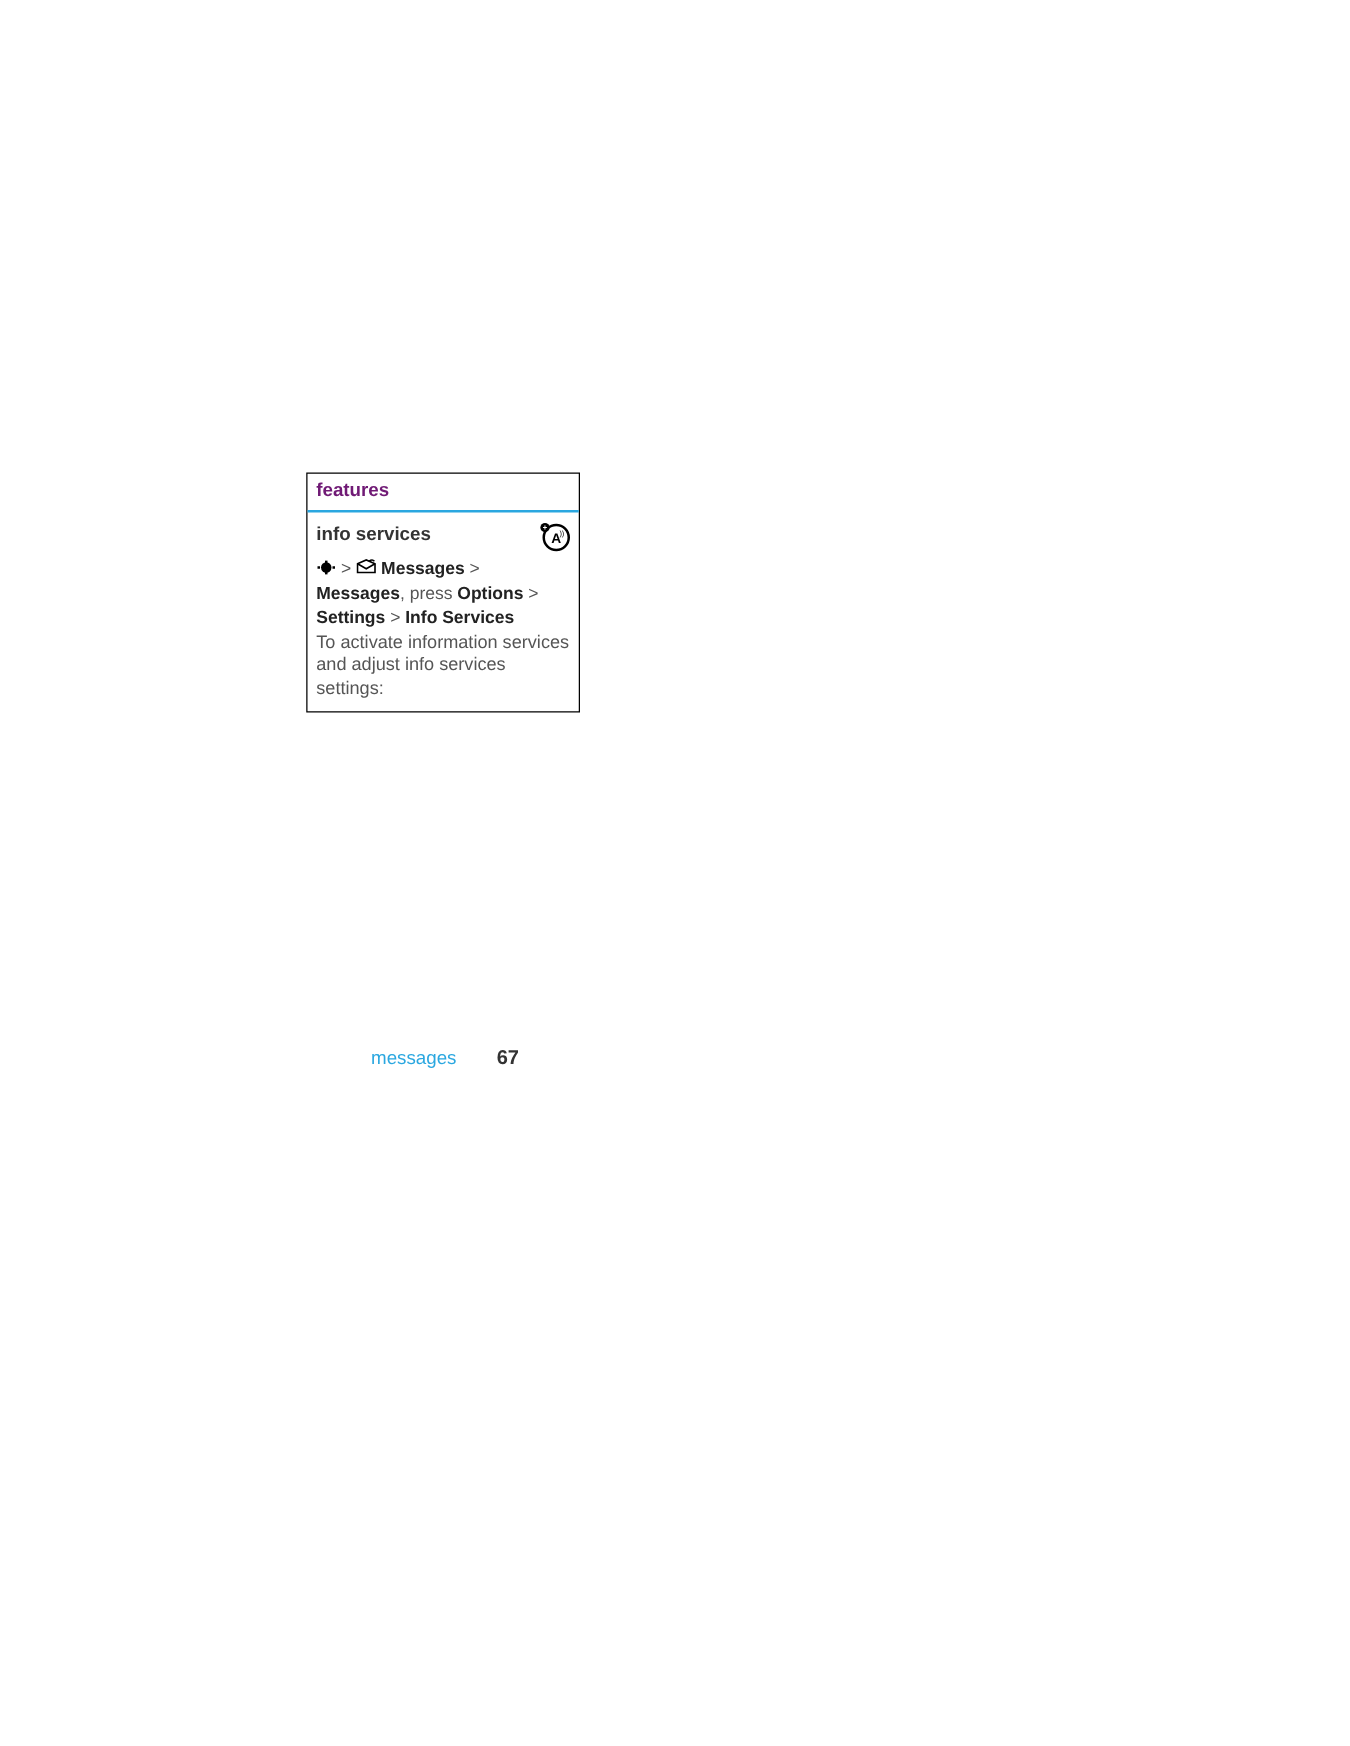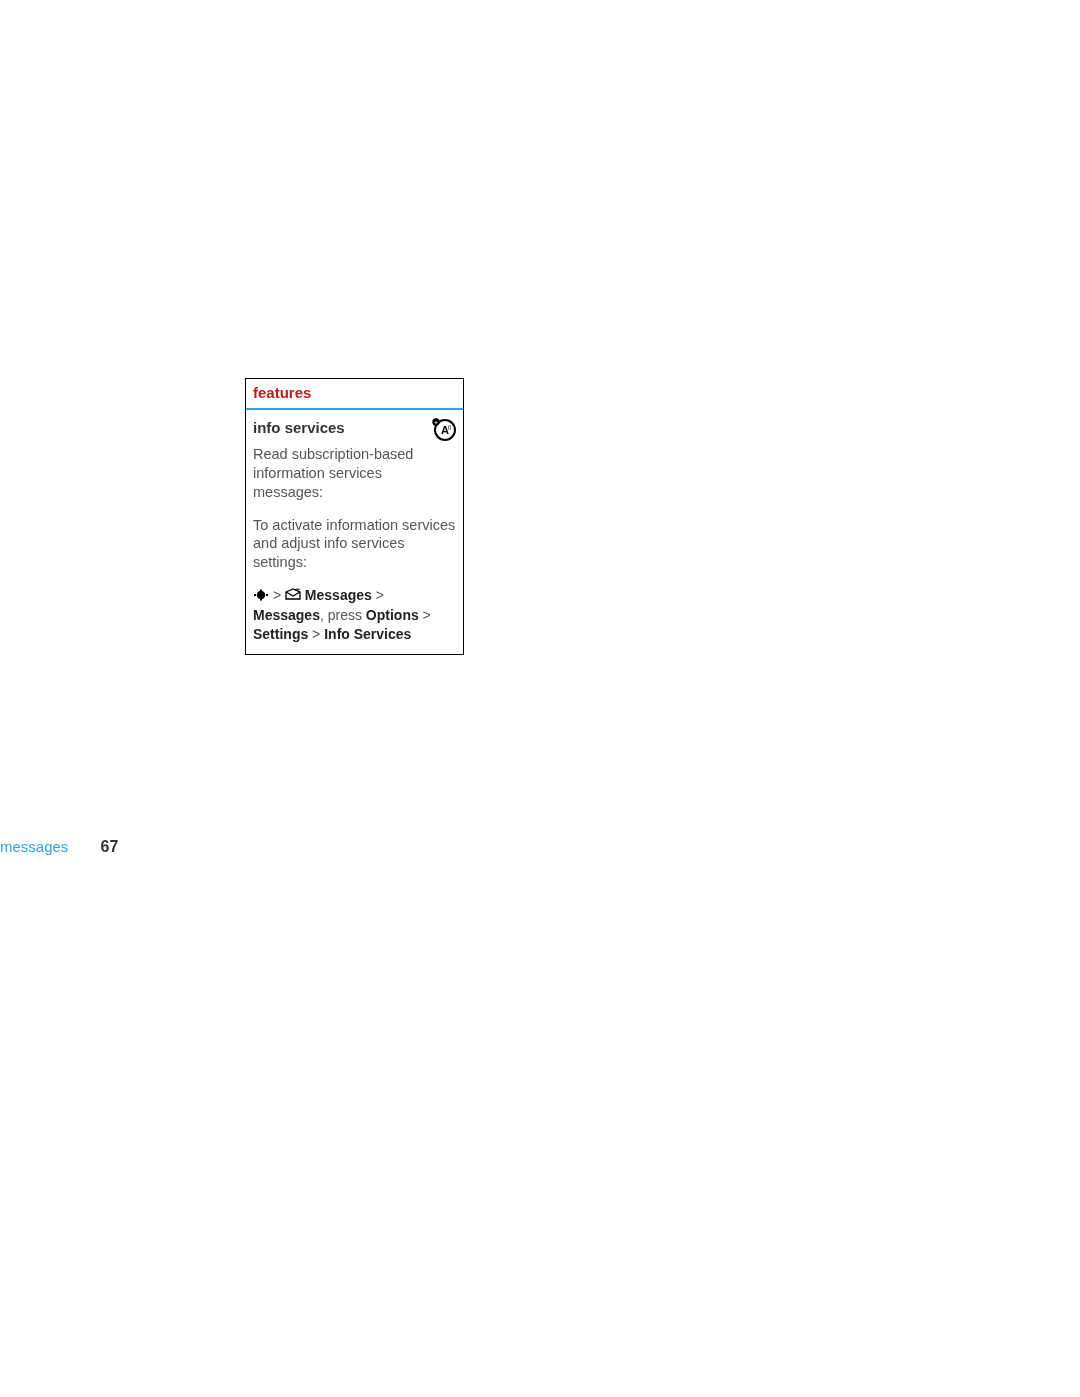--- a/index.html
+++ b/index.html
@@ -23,21 +23,21 @@
     width: 219px;
     border: 1px solid #000;
     box-sizing: border-box;
     font-size: 14.5px;
     line-height: 1.3;
   }
   .fb-header {
     border-bottom: 2px solid #2aa7e0;
     padding: 4px 7px 5px 7px;
     font-weight: bold;
-    color: #b91c1c;
+    color: #701a75;
     font-size: 15px;
   }
   .fb-body {
     padding: 6px 7px 8px 7px;
     position: relative;
   }
   .subhead {
     font-weight: bold;
     color: #333;
     font-size: 15px;
@@ -56,21 +56,21 @@
   .a-badge {
     position: absolute;
     right: 6px;
     top: 6px;
   }
   .footer {
     position: absolute;
     left: 0;
     right: 0;
     top: 838px;
-    text-align: left;
+    text-align: center;
     padding-right: 368px;
     font-size: 15px;
   }
   .footer .section {
     color: #2aa7e0;
     margin-right: 28px;
   }
   .footer .pagenum {
     font-weight: bold;
     font-size: 16px;
@@ -98,44 +98,43 @@
           <circle cx="14" cy="14" r="10" fill="none" stroke="#000" stroke-width="2"></circle>
           <text x="14" y="18" text-anchor="middle" font-family="Arial" font-size="11" font-weight="bold" fill="#000">A</text>
           <text x="18.5" y="13" text-anchor="middle" font-family="Arial" font-size="6" fill="#000">))</text>
           <circle cx="5" cy="6" r="3.7" fill="#000"></circle>
           <text x="5" y="8.3" text-anchor="middle" font-family="Arial" font-size="6" font-weight="bold" fill="#fff">+</text>
         </svg>
       </span>
 
       <div class="subhead">info services</div>
 
-      <p class="para" style="padding-right:30px;">Read subscription-based information services messages:</p>
 
-
-      <p class="para">To activate information services and adjust info services settings:</p>
 
       <p class="para navline" style="margin-bottom:2px;">
         <span class="nav-icon">
           <svg width="16" height="12" viewBox="0 0 16 12">
             <circle cx="8" cy="6" r="4.2" fill="#000"></circle>
             <rect x="7" y="0.5" width="2" height="2" fill="#000"></rect>
             <rect x="7" y="9.5" width="2" height="2" fill="#000"></rect>
             <rect x="1" y="5" width="2" height="2" fill="#000"></rect>
             <rect x="13" y="5" width="2" height="2" fill="#000"></rect>
           </svg>
         </span><span class="thin"> &gt; </span><span class="env-icon">
           <svg width="16" height="13" viewBox="0 0 16 13">
             <path d="M1 4 L8 1 L15 4 L15 11 L1 11 Z" fill="none" stroke="#000" stroke-width="1.3"></path>
             <path d="M1 4 L8 8 L15 4" fill="none" stroke="#000" stroke-width="1.3"></path>
             <path d="M10 2 Q13 0 14.5 2" fill="none" stroke="#000" stroke-width="1.2"></path>
           </svg>
         </span>
         <span class="bold">Messages</span><span class="thin"> &gt; </span><span class="bold">Messages</span><span class="thin">, press </span><span class="bold">Options</span><span class="thin"> &gt; </span><span class="bold">Settings</span><span class="thin"> &gt; </span><span class="bold">Info Services</span>
       </p>
 
+      <p class="para">To activate information services and adjust info services settings:</p>
+
     </div>
   </div>
 
   <div class="footer">
     <span class="section">messages</span>
     <span class="pagenum">67</span>
   </div>
 
 </div>
 

